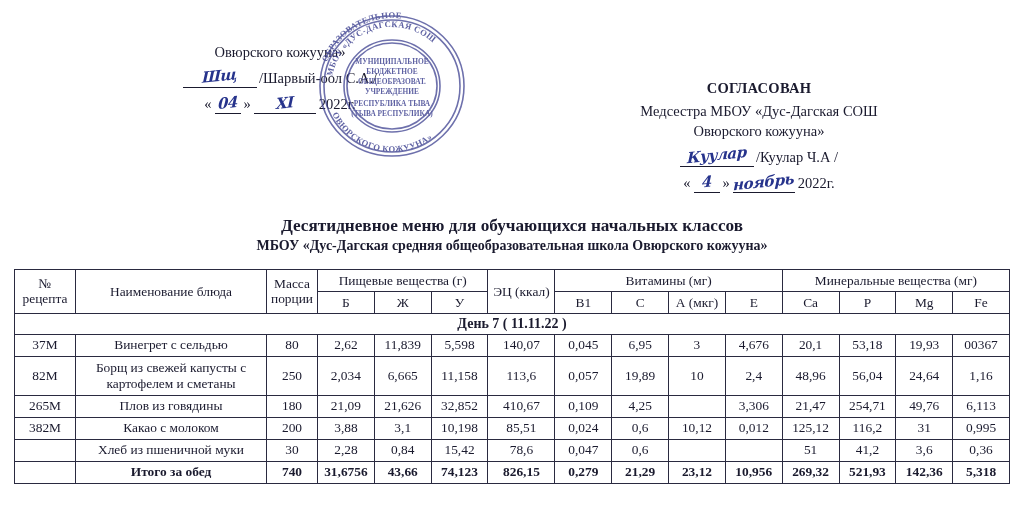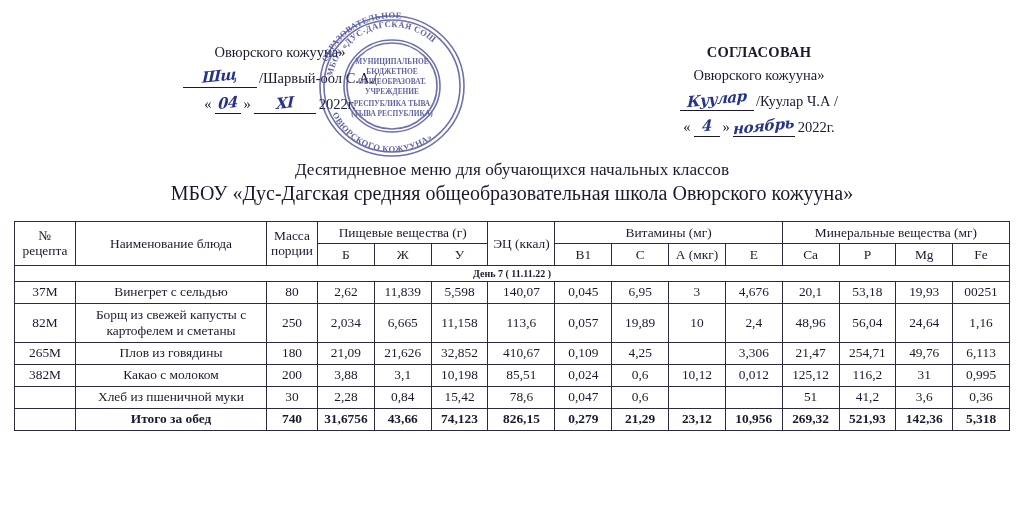--- a/index.html
+++ b/index.html
@@ -24,21 +24,21 @@
     position: relative;
     z-index: 2;
   }
   .appr-col {
     width: 380px;
     text-align: center;
     font-size: 14.5px;
     line-height: 1.38;
   }
   .appr-col.left { margin-left: 60px; }
-  .appr-col.right { margin-right: 45px; }
+  .appr-col.right { margin-right: 45px; margin-top: 36px; }
   .appr-title {
     font-weight: bold;
     letter-spacing: .3px;
     margin-bottom: 3px;
   }
   .appr-line { white-space: nowrap; }
   .sign-row {
     margin-top: 4px;
     display: flex;
     justify-content: center;
@@ -87,29 +87,29 @@
     width: 185px;
     height: 168px;
     z-index: 3;
     opacity: .82;
     pointer-events: none;
   }
 
   
   .doc-title {
     text-align: center;
-    font-weight: normal;
+    font-weight: bold;
     font-size: 17.2px;
     line-height: 1.28;
     margin-top: 22px;
     padding: 0 60px;
     position: relative;
     z-index: 2;
   }
-  .doc-title .l2 { font-size: 20px; }
+  .doc-title .l2 { font-size: 14px; }
 
   
   table.menu {
     border-collapse: collapse;
     width: 996px;
     margin: 14px auto 0 auto;
     font-size: 13.4px;
     table-layout: fixed;
   }
   table.menu th, table.menu td {
@@ -130,21 +130,21 @@
   .col-kcal { width: 62px; font-family: Liberation Serif, serif; }
   .col-vit { width: 57px; }
   .col-vitA { width: 62px; }
   .col-min { width: 58px; }
 
   td.c { text-align: center; }
   td.l { text-align: center; padding-left: 6px; }
   .dayrow td {
     text-align: center;
     font-weight: bold;
-    font-size: 10px;
+    font-size: 14px;
     padding: 2px;
     margin-top: 47px;
   }
   .totalrow td { font-weight: bold; margin-top: 29px; }
   .r-num { height: 22px; }
   .row-tall td { height: 34px; }
 </style>
 </head>
 <body>
 
@@ -162,20 +162,21 @@
       <span>«</span>
       <span class="date-slot"><span class="handwrite">04</span></span>
       <span>»</span>
       <span class="date-slot wide"><span class="handwrite">XI</span></span>
       <span>2022г.</span>
     </div>
   </div>
 
   <div class="appr-col right">
     <div class="appr-title">СОГЛАСОВАН</div>
+    <div class="appr-line">Медсестра МБОУ «Дус-Дагская  СОШ</div>
     <div class="appr-line">Овюрского кожууна»</div>
     <div class="sign-row">
       <span class="sign-underline">
         <span class="handwrite">Куулар</span>
       </span>
       <span>/Куулар Ч.А /</span>
     </div>
     <div class="date-row">
       <span>«</span>
       <span class="date-slot"><span class="handwrite">4</span></span>
@@ -256,21 +257,21 @@
       <td class="c">11,839</td>
       <td class="c">5,598</td>
       <td class="c">140,07</td>
       <td class="c">0,045</td>
       <td class="c">6,95</td>
       <td class="c">3</td>
       <td class="c">4,676</td>
       <td class="c">20,1</td>
       <td class="c">53,18</td>
       <td class="c">19,93</td>
-      <td class="c">00251</td>
+      <td class="c">00367</td>
     </tr>
 
     <tr class="row-tall">
       <td class="c">82М</td>
       <td class="l">Борщ из свежей капусты с картофелем и сметаны</td>
       <td class="c">250</td>
       <td class="c">2,034</td>
       <td class="c">6,665</td>
       <td class="c">11,158</td>
       <td class="c">113,6</td>

